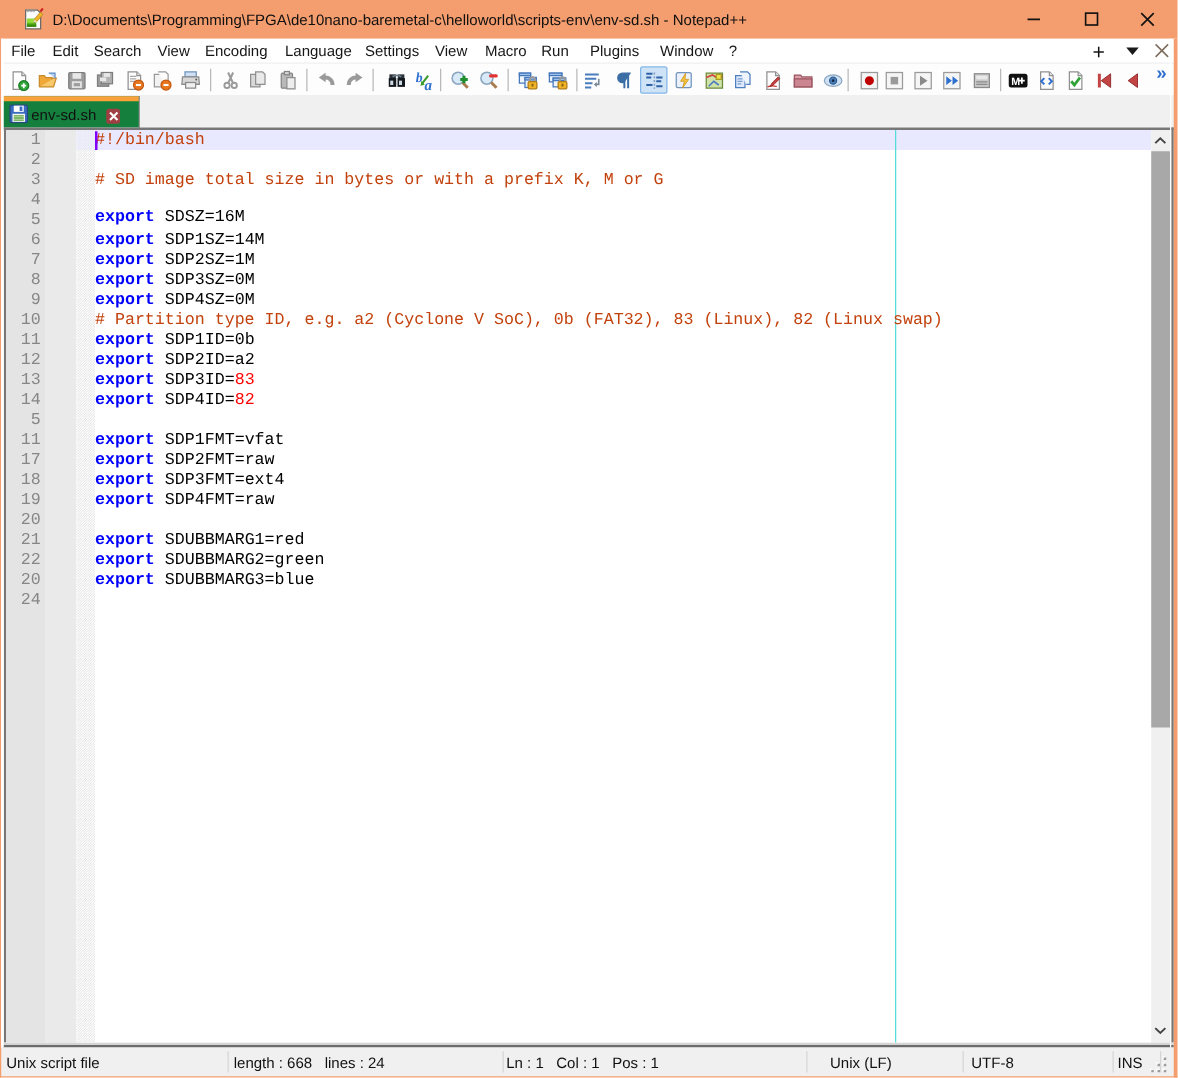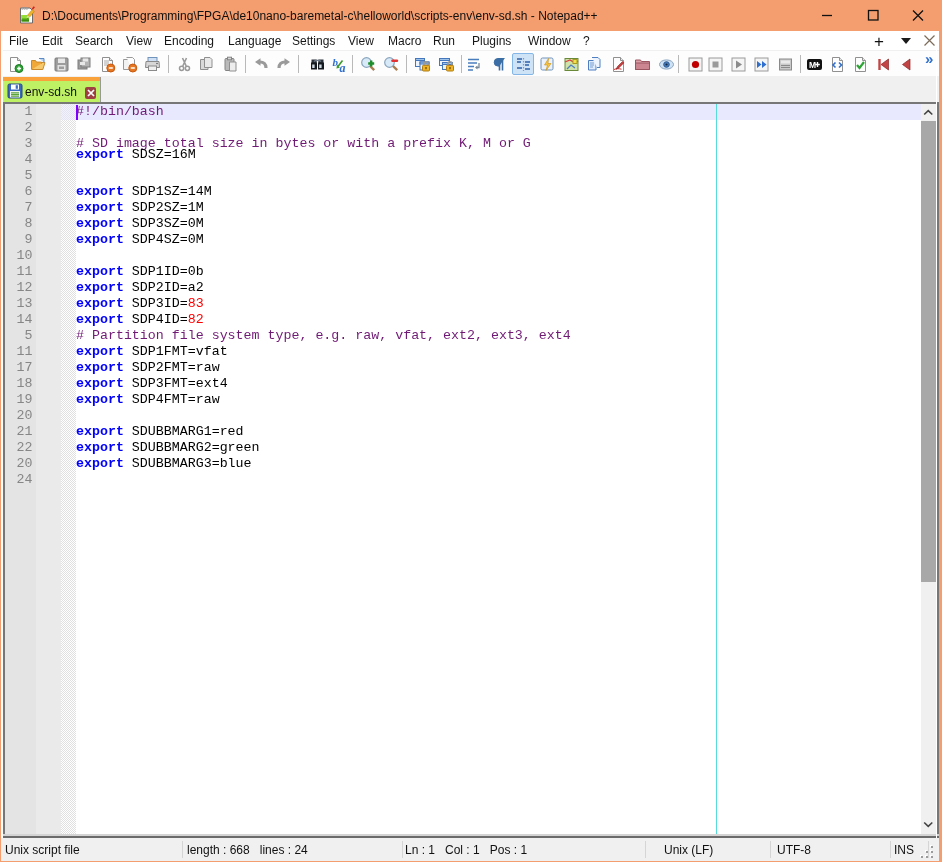--- a/index.html
+++ b/index.html
@@ -14,21 +14,21 @@
 .mi{position:absolute;top:3px;font-size:12px;color:#161616}
 .mplus{position:absolute;top:1px;font-size:17px;color:#111;font-weight:400}
 
 #tool{position:absolute;left:1px;top:50px;width:940px;height:25.5px;background:#fdfdfd;border-top:1px solid #f0f0f0}
 .ti{position:absolute}
 .tsep{position:absolute;top:4px;width:1px;height:18px;background:#b9b9b9}
 .chk{position:absolute;left:511px;top:1.5px;width:22px;height:22px;background:#cfe3f7;border:1px solid #84b6e8;border-radius:2px}
 .ovf{position:absolute;left:924px;top:-1px;font-size:15px;font-weight:bold;color:#2f6fd0}
 
 #tabbar{position:absolute;left:1px;top:75.5px;width:940px;height:26px;background:#f0f0f0}
-#tab{position:absolute;left:1px;top:1.5px;width:99px;height:24.5px;background:#bef264;border-right:1.5px solid #999}
+#tab{position:absolute;left:1px;top:1.5px;width:110px;height:24.5px;background:#15803d;border-right:1.5px solid #999}
 #tab .or{position:absolute;left:0;top:0;width:100%;height:4px;background:#F9A23C}
 #tab .lbl{position:absolute;left:23px;top:8px;font-size:12px;color:#111}
 #tab .cls{position:absolute;left:82.5px;top:10px;width:11.5px;height:11.5px;background:#9e4043;border-radius:2px}
 #tab .cls svg{position:absolute;left:0;top:0}
 
 .edgetop{position:absolute;left:1.5px;top:101.5px;width:937.5px;height:2px;background:#777}
 .edgeleft{position:absolute;left:2.5px;top:101.5px;width:2px;height:732px;background:#777}
 .edgeright{position:absolute;left:937px;top:101.5px;width:2px;height:732px;background:#777}
 .botlight{position:absolute;left:1.5px;top:833.5px;width:937.5px;height:2px;background:#d4d4d4}
 .botdark{position:absolute;left:1.5px;top:835.5px;width:937.5px;height:2.5px;background:#6b6b6b}
@@ -36,21 +36,21 @@
 #margin-num{position:absolute;left:4.5px;top:103.5px;width:31.5px;height:730px;background:#e4e4e4}
 #margin-bk{position:absolute;left:36px;top:103.5px;width:24.5px;height:730px;background:#eaeaea}
 #margin-fold{position:absolute;left:60.5px;top:103.5px;width:15.5px;height:730px;background-color:#fff;
  background-image:linear-gradient(45deg,#e0e0e0 25%,transparent 25%,transparent 75%,#e0e0e0 75%),linear-gradient(45deg,#e0e0e0 25%,transparent 25%,transparent 75%,#e0e0e0 75%);
  background-size:2px 2px;background-position:0 0,1px 1px}
 #textarea{position:absolute;left:76px;top:103.5px;width:845px;height:730px;background:#fff}
 
 .no{position:absolute;right:1px;height:16px;line-height:16px;font-family:"Liberation Mono",monospace;font-size:13.3px;color:#868686;text-align:right}
 #nums{position:absolute;left:4.5px;top:0;width:29px;height:730px}
 .ln{position:absolute;left:0;height:16px;line-height:16px;font-family:"Liberation Mono",monospace;font-size:13.3px;color:#000;white-space:pre}
-.cm{color:#701a75}
+.cm{color:#c2410c}
 .kw{color:#0000ff;font-weight:bold}
 .nu{color:#ff0000}
 #hl{position:absolute;left:0;top:0.5px;width:845px;height:16px;background:#E8E8FF}
 #hl2{position:absolute;left:60.5px;top:104px;width:15.5px;height:16px;background:rgba(232,232,255,.55)}
 #caret{position:absolute;left:0;top:1px;width:2px;height:15px;background:#8000ff}
 #edge{position:absolute;left:640px;top:0;width:1px;height:730px;background:#57dcdc}
 
 #vsb{position:absolute;left:921px;top:103.5px;width:14.5px;height:730px;background:#f0f0f0}
 #vsb .thumb{position:absolute;left:0;top:17px;width:14.5px;height:461px;background:#a8a8a8}
 .sarrow{position:absolute;left:0;width:14.5px;text-align:center;color:#404040}
@@ -345,30 +345,30 @@
 <div id="margin-num"></div>
 <div id="margin-bk"></div>
 <div id="margin-fold"></div>
 <div id="hl2"></div>
 <div id="textarea">
  <div id="hl"></div>
  <div id="edge"></div>
 <div class="ln" style="top:0.5px"><span class="cm">#!/bin/bash</span></div>
 <div class="ln" style="top:16.5px"></div>
 <div class="ln" style="top:32.5px"><span class="cm"># SD image total size in bytes or with a prefix K, M or G</span></div>
-<div class="ln" style="top:43px"><span class="kw">export</span> SDSZ=16M</div>
+<div class="ln" style="top:62px"><span class="kw">export</span> SDSZ=16M</div>
 <div class="ln" style="top:80.5px"><span class="kw">export</span> SDP1SZ=14M</div>
 <div class="ln" style="top:96.5px"><span class="kw">export</span> SDP2SZ=1M</div>
 <div class="ln" style="top:112.5px"><span class="kw">export</span> SDP3SZ=0M</div>
 <div class="ln" style="top:128.5px"><span class="kw">export</span> SDP4SZ=0M</div>
+<div class="ln" style="top:144.5px"><span class="cm"># Partition type ID, e.g. a2 (Cyclone V SoC), 0b (FAT32), 83 (Linux), 82 (Linux swap)</span></div>
 <div class="ln" style="top:160.5px"><span class="kw">export</span> SDP1ID=0b</div>
 <div class="ln" style="top:176.5px"><span class="kw">export</span> SDP2ID=a2</div>
 <div class="ln" style="top:192.5px"><span class="kw">export</span> SDP3ID=<span class="nu">83</span></div>
 <div class="ln" style="top:208.5px"><span class="kw">export</span> SDP4ID=<span class="nu">82</span></div>
-<div class="ln" style="top:224.5px"><span class="cm"># Partition file system type, e.g. raw, vfat, ext2, ext3, ext4</span></div>
 <div class="ln" style="top:240.5px"><span class="kw">export</span> SDP1FMT=vfat</div>
 <div class="ln" style="top:256.5px"><span class="kw">export</span> SDP2FMT=raw</div>
 <div class="ln" style="top:272.5px"><span class="kw">export</span> SDP3FMT=ext4</div>
 <div class="ln" style="top:288.5px"><span class="kw">export</span> SDP4FMT=raw</div>
 <div class="ln" style="top:320.5px"><span class="kw">export</span> SDUBBMARG1=red</div>
 <div class="ln" style="top:336.5px"><span class="kw">export</span> SDUBBMARG2=green</div>
 <div class="ln" style="top:352.5px"><span class="kw">export</span> SDUBBMARG3=blue</div>
 <div class="ln" style="top:368.5px"></div>
  <div id="caret"></div>
 </div>

